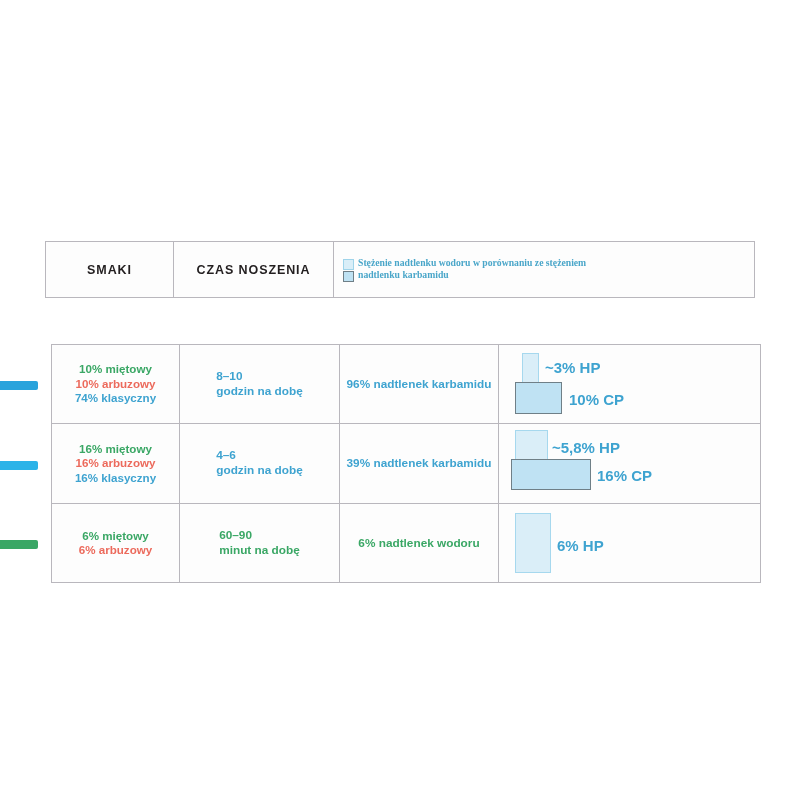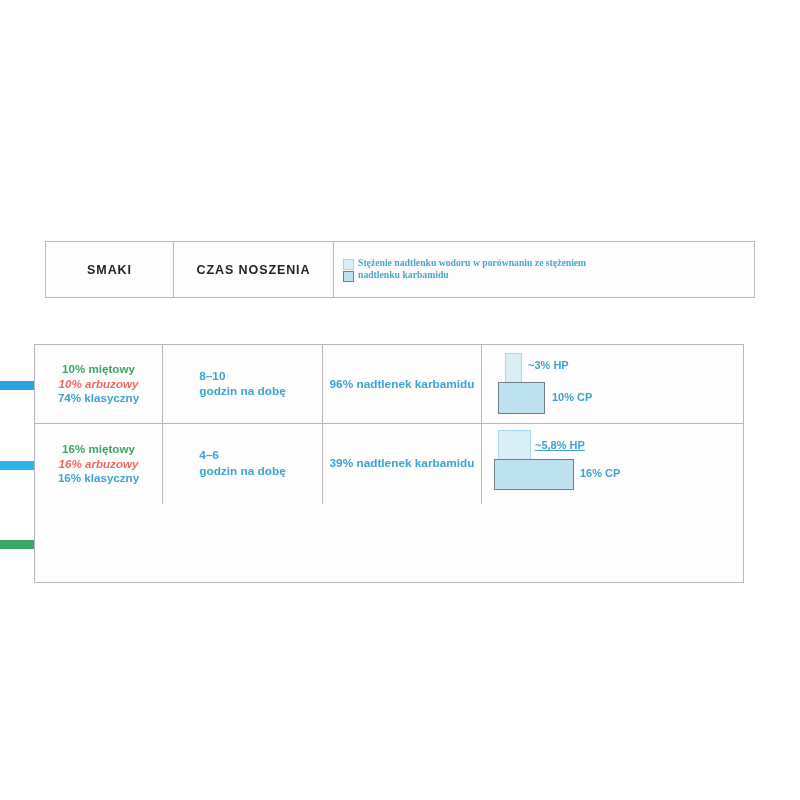--- a/index.html
+++ b/index.html
@@ -85,21 +85,21 @@
     font-size: 9.7px;
     line-height: 11.6px;
     color: #4aa6c9;
     font-weight: bold;
     max-width: 240px;
   }
 
   
   .body-box {
     position: absolute;
-    left: 34px;
+    left: 51px;
     top: 344px;
     width: 710px;
     height: 239px;
     border: 1px solid #b9b7bd;
     box-sizing: border-box;
     background: #fdfdfd;
   }
   .row {
     display: flex;
     height: 79.3px;
@@ -124,21 +124,21 @@
   .cell.c4 { width: 261px; justify-content: flex-start; padding: 0 0 0 8px; }
 
   .flavors { text-align: center; }
   .flavor {
     font-size: 11.6px;
     font-weight: bold;
     line-height: 14.6px;
     white-space: nowrap;
   }
   .fl-green { color: #3aa765; }
-  .fl-red   { color: #ec6a5c; font-style: italic; }
+  .fl-red   { color: #ec6a5c; }
   .fl-blue  { color: #3ea3d0; }
 
   .time {
     text-align: left;
     font-size: 11.8px;
     font-weight: bold;
     line-height: 15.5px;
   }
   .time.blue  { color: #3ea3d0; }
   .time.green { color: #3aa765; }
@@ -165,36 +165,36 @@
   .bar-hp {
     background: #daeef8;
     border: 1px solid #a6d8ee;
   }
   .bar-cp {
     background: #bfe2f3;
     border: 1px solid #6f7f87;
   }
   .bar-label {
     position: absolute;
-    font-size: 11px;
+    font-size: 15px;
     font-weight: bold;
     color: #3ea3d0;
     white-space: nowrap;
   }
 
   
   .r1 .bar-hp { left: 15px; top: 8px;  width: 17px;  height: 33px; }
   .r1 .bar-cp { left: 8px;  top: 37px; width: 47px;  height: 32px; }
   .r1 .lab-hp { left: 38px; top: 14px; }
   .r1 .lab-cp { left: 62px; top: 46px; }
 
   
   .r2 .bar-hp { left: 8px;  top: 6px;  width: 33px;  height: 33px; }
   .r2 .bar-cp { left: 4px;  top: 35px; width: 80px;  height: 31px; }
-  .r2 .lab-hp { left: 45px; top: 15px; text-decoration: underline; }
+  .r2 .lab-hp { left: 45px; top: 15px; }
   .r2 .lab-cp { left: 90px; top: 43px; }
 
   
   .r3 .bar-hp { left: 8px;  top: 9px;  width: 36px;  height: 60px; }
   .r3 .lab-hp { left: 50px; top: 33px; }
 </style>
 </head>
 <body>
 
 <div class="edge-tab t1" style="background: rgb(41, 163, 220);"></div>
@@ -268,14 +268,37 @@
     <div class="cell c4">
       <div class="chart">
         <div class="bar bar-hp"></div>
         <div class="bar bar-cp"></div>
         <div class="bar-label lab-hp">~5,8% HP</div>
         <div class="bar-label lab-cp">16% CP</div>
       </div>
     </div>
   </div>
 
+  <div class="row r3">
+    <div class="cell c1">
+      <div class="flavors">
+        <div class="flavor fl-green">6% miętowy</div>
+        <div class="flavor fl-red">6% arbuzowy</div>
+      </div>
+    </div>
+    <div class="cell c2">
+      <div class="time green">
+        <div>60–90</div>
+        <div>minut na dobę</div>
+      </div>
+    </div>
+    <div class="cell c3">
+      <div class="substance green">6% nadtlenek wodoru</div>
+    </div>
+    <div class="cell c4">
+      <div class="chart">
+        <div class="bar bar-hp"></div>
+        <div class="bar-label lab-hp">6% HP</div>
+      </div>
+    </div>
+  </div>
 
 </div>
 
 </body></html>

